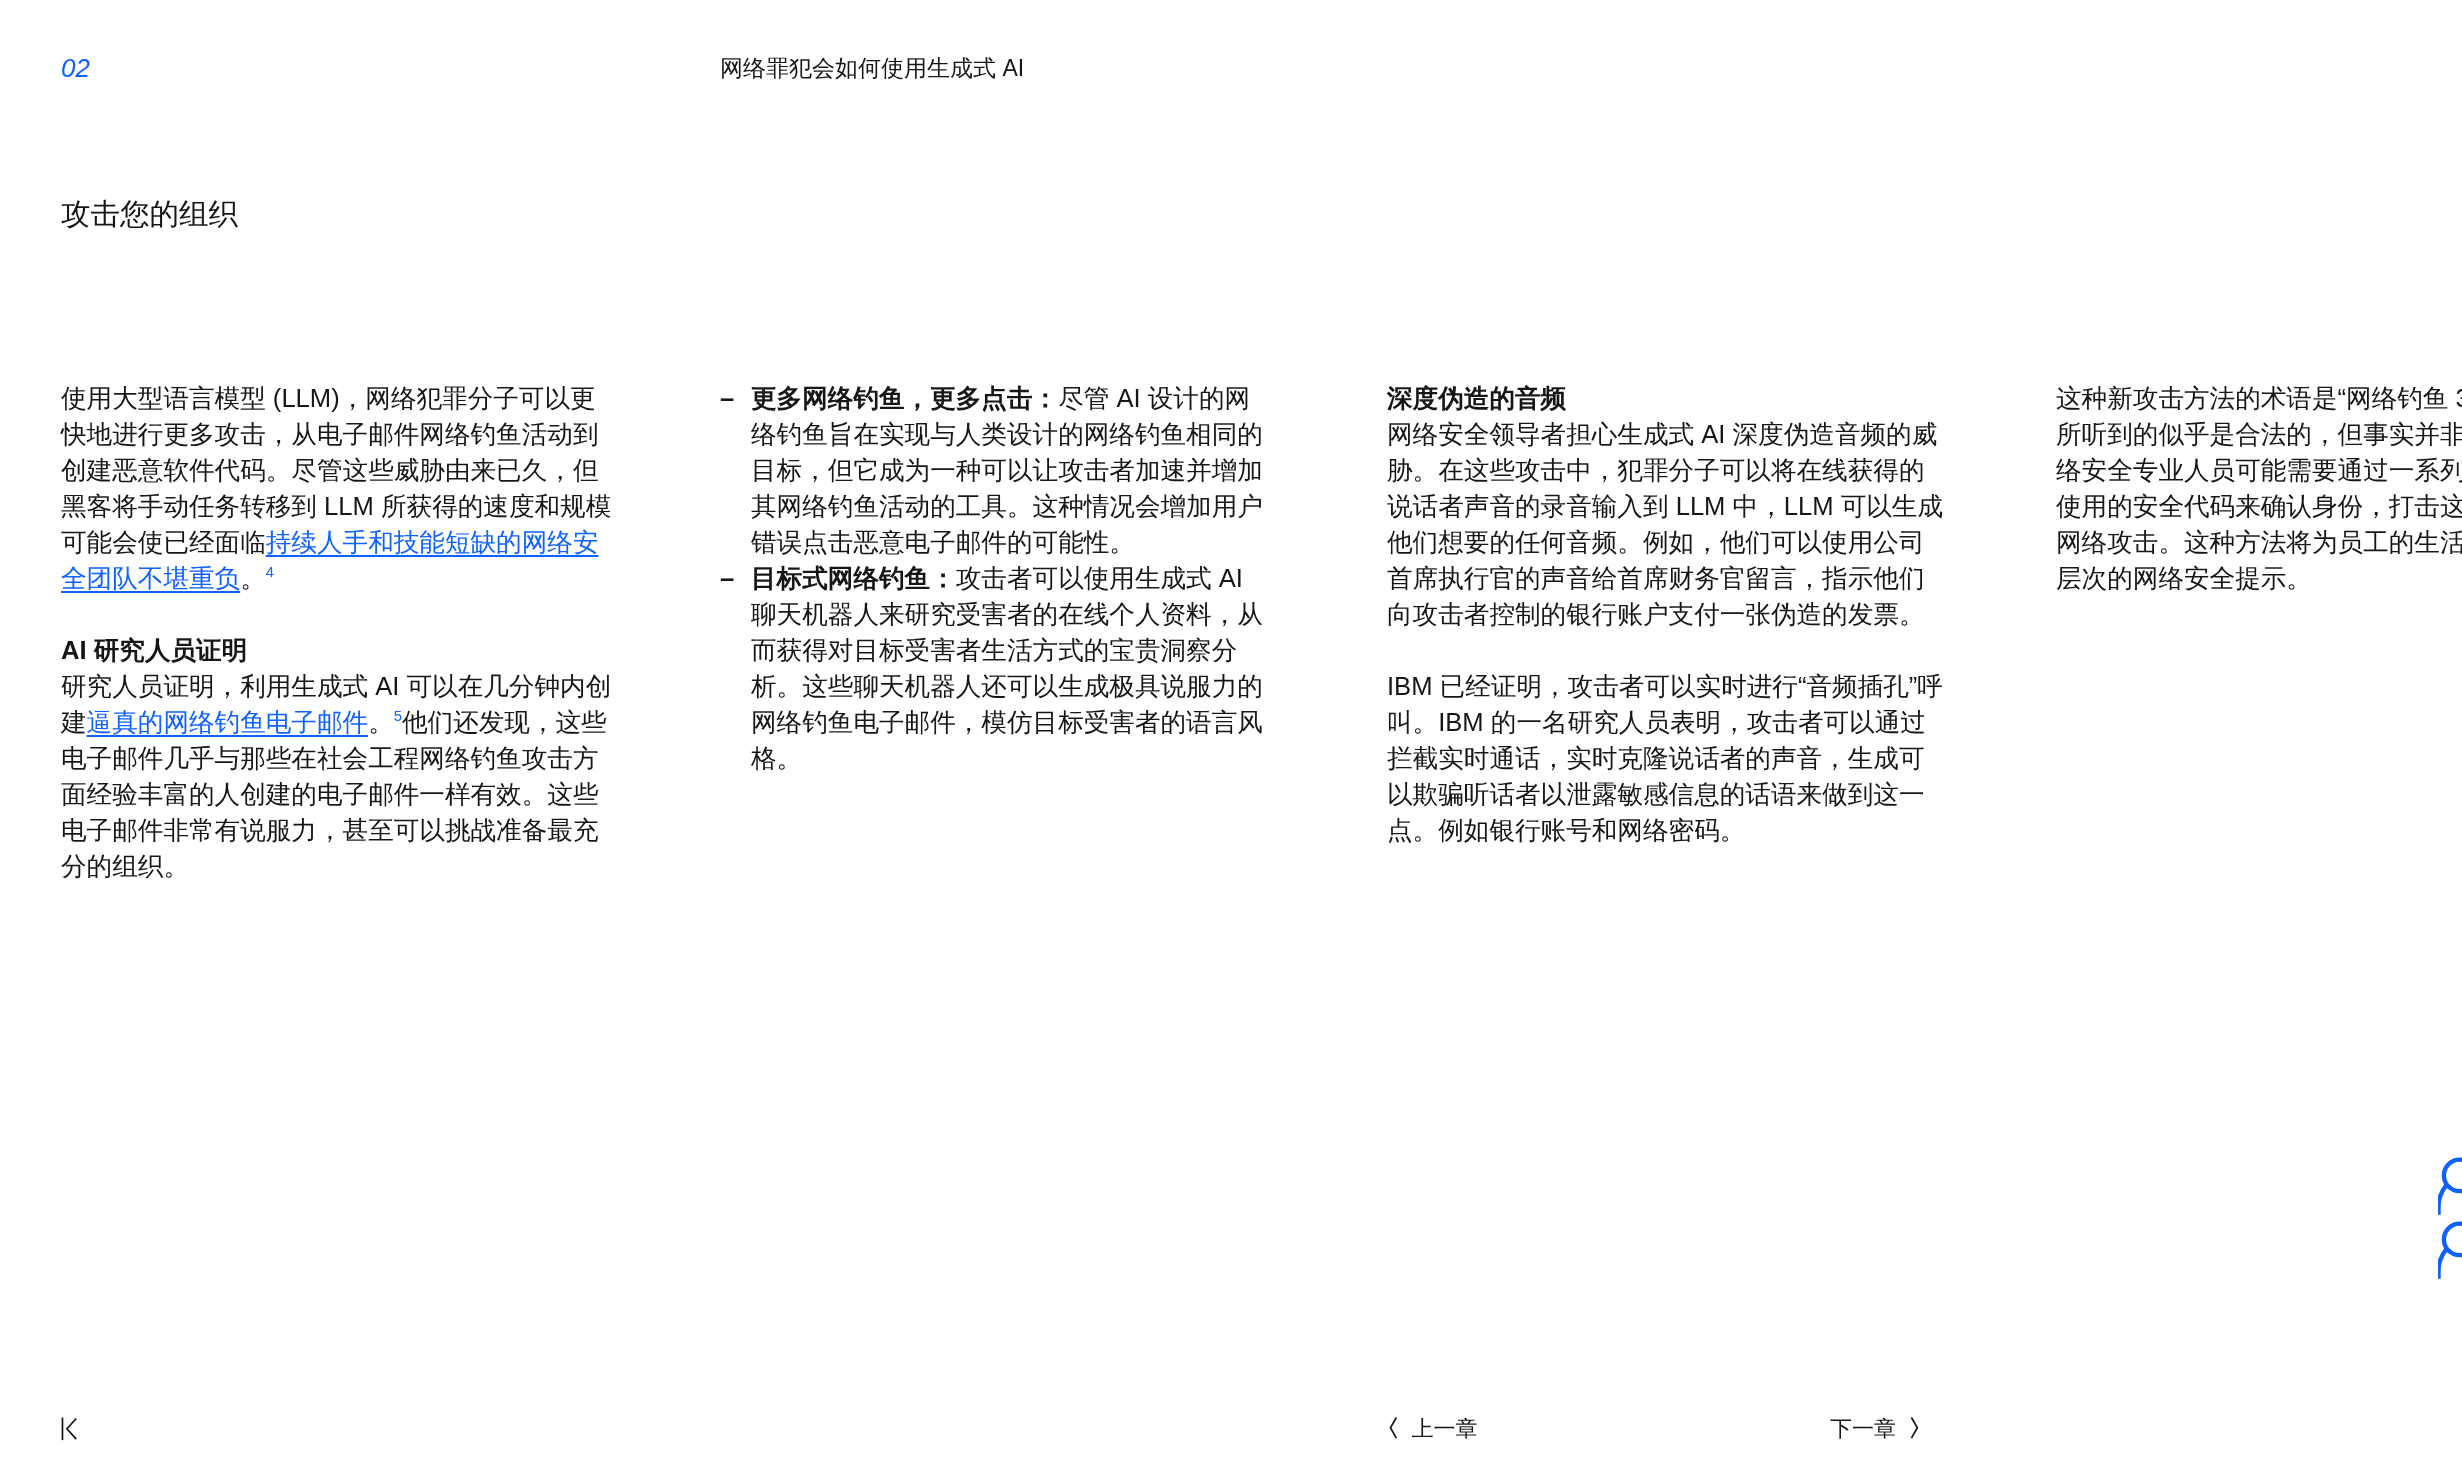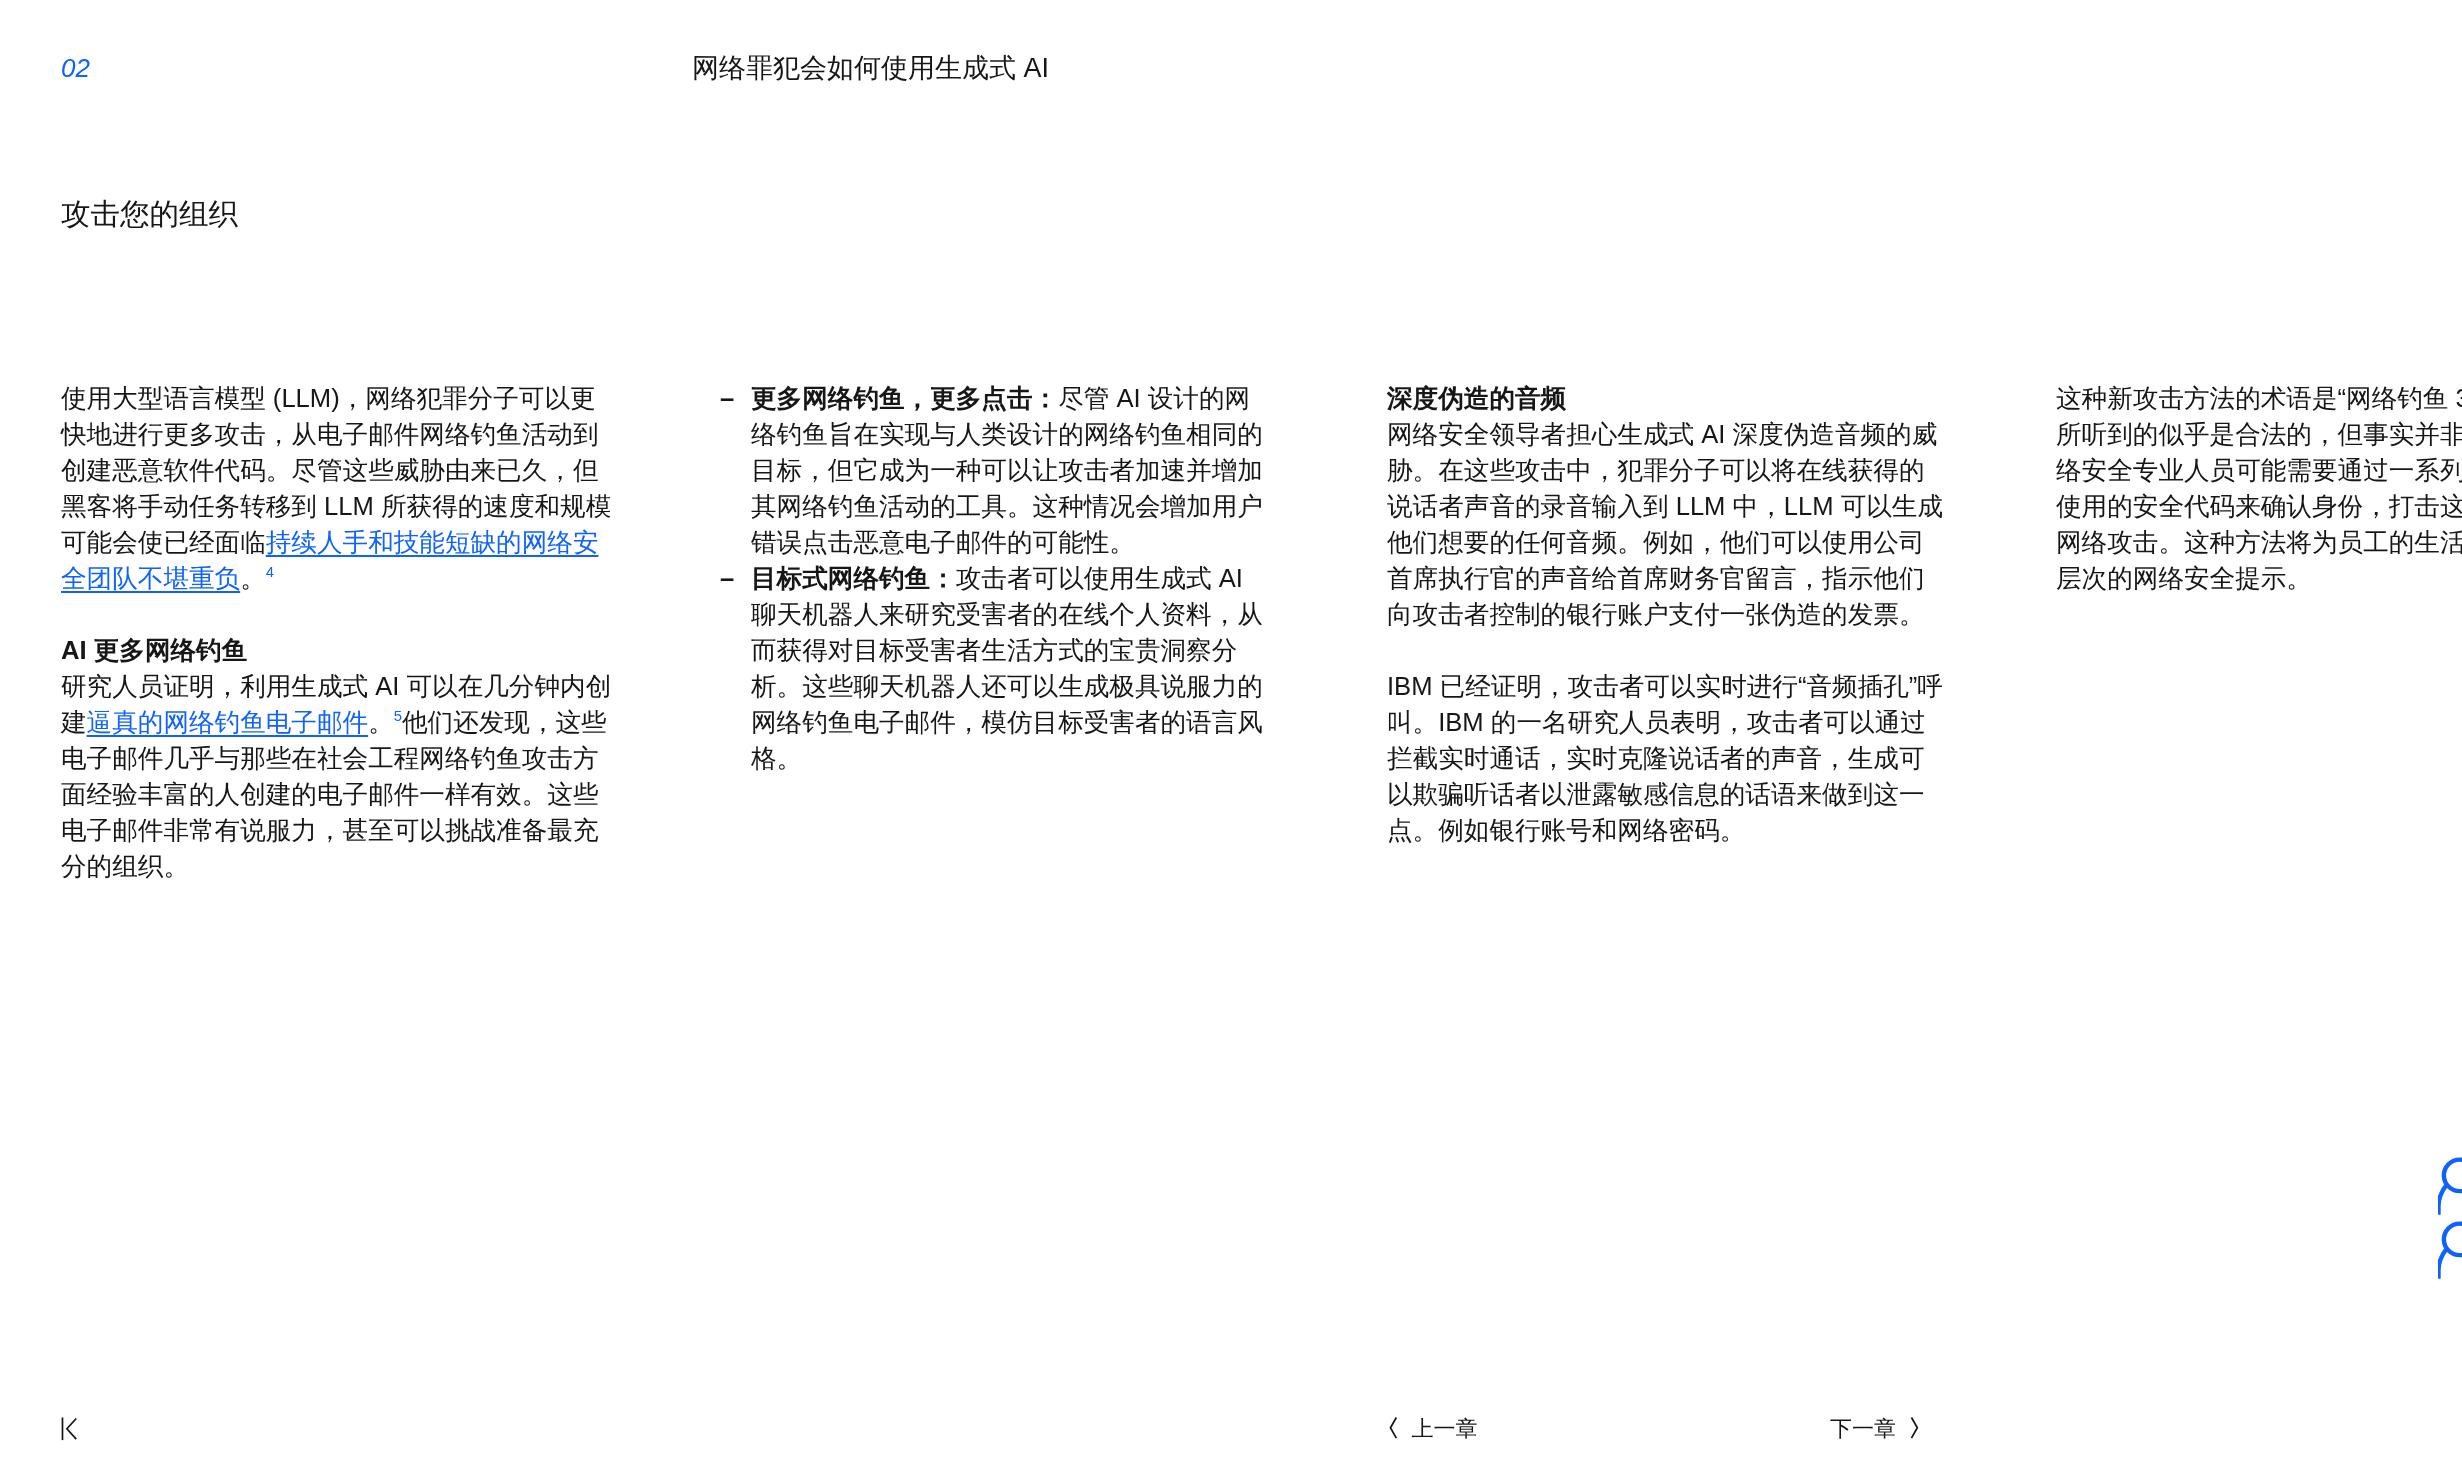--- a/index.html
+++ b/index.html
@@ -10,22 +10,22 @@
     font-family:"Liberation Sans", sans-serif;
     color:var(--ink,#161616);
     overflow:hidden;
   }
   
   .page-label{
     position:absolute;left:61px;top:54px;
     font-size:26px;line-height:28.6px;color:var(--accent,#0f62fe);font-style:italic;
   }
   .header-title{
-    position:absolute;left:692px;top:54px;
-    font-size:27px;line-height:28.6px;color:var(--ink,#161616);
+    position:absolute;left:720px;top:54px;
+    font-size:23px;line-height:28.6px;color:var(--ink,#161616);
   }
   .section-title{
     position:absolute;left:61px;top:197px;
     font-size:29.5px;line-height:33px;font-weight:400;
   }
   
   .col{
     position:absolute;top:380px;
     font-size:25.6px;line-height:36px;
     letter-spacing:0;
@@ -82,21 +82,21 @@
 <body>
 
 <div class="page">
 
   <div class="page-label">02</div>
   <div class="header-title">网络罪犯会如何使用生成式 AI</div>
   <div class="section-title">攻击您的组织</div>
 
   <div class="col col-1">
     <p class="para-gap"><span>使用大型语言模型 (LLM)，网络犯罪分子可以更快地进行更多攻击，从电子邮件网络钓鱼活动到创建恶意软件代码。尽管这些威胁由来已久，但黑客将手动任务转移到 LLM 所获得的速度和规模可能会使已经面临</span><a class="doc-link">持续人手和技能短缺的网络安全团队不堪重负</a><span>。</span><span class="sup">4</span></p>
-    <p class="col-heading">AI 更多网络钓鱼</p>
+    <p class="col-heading">AI 研究人员证明</p>
     <p><span>研究人员证明，利用生成式 AI 可以在几分钟内创建</span><a class="doc-link">逼真的网络钓鱼电子邮件</a><span>。</span><span class="sup">5</span><span>他们还发现，这些电子邮件几乎与那些在社会工程网络钓鱼攻击方面经验丰富的人创建的电子邮件一样有效。这些电子邮件非常有说服力，甚至可以挑战准备最充分的组织。</span></p>
   </div>
 
   <div class="col col-2">
     <p class="bullet"><span class="dash">–</span><span class="lead-bold">更多网络钓鱼，更多点击：</span><span>尽管 AI 设计的网络钓鱼旨在实现与人类设计的网络钓鱼相同的目标，但它成为一种可以让攻击者加速并增加其网络钓鱼活动的工具。这种情况会增加用户错误点击恶意电子邮件的可能性。</span></p>
     <p class="bullet"><span class="dash">–</span><span class="lead-bold">目标式网络钓鱼：</span><span>攻击者可以使用生成式 AI 聊天机器人来研究受害者的在线个人资料，从而获得对目标受害者生活方式的宝贵洞察分析。这些聊天机器人还可以生成极具说服力的网络钓鱼电子邮件，模仿目标受害者的语言风格。</span></p>
   </div>
 
   <div class="col col-3">
     <p class="col-heading">深度伪造的音频</p>

